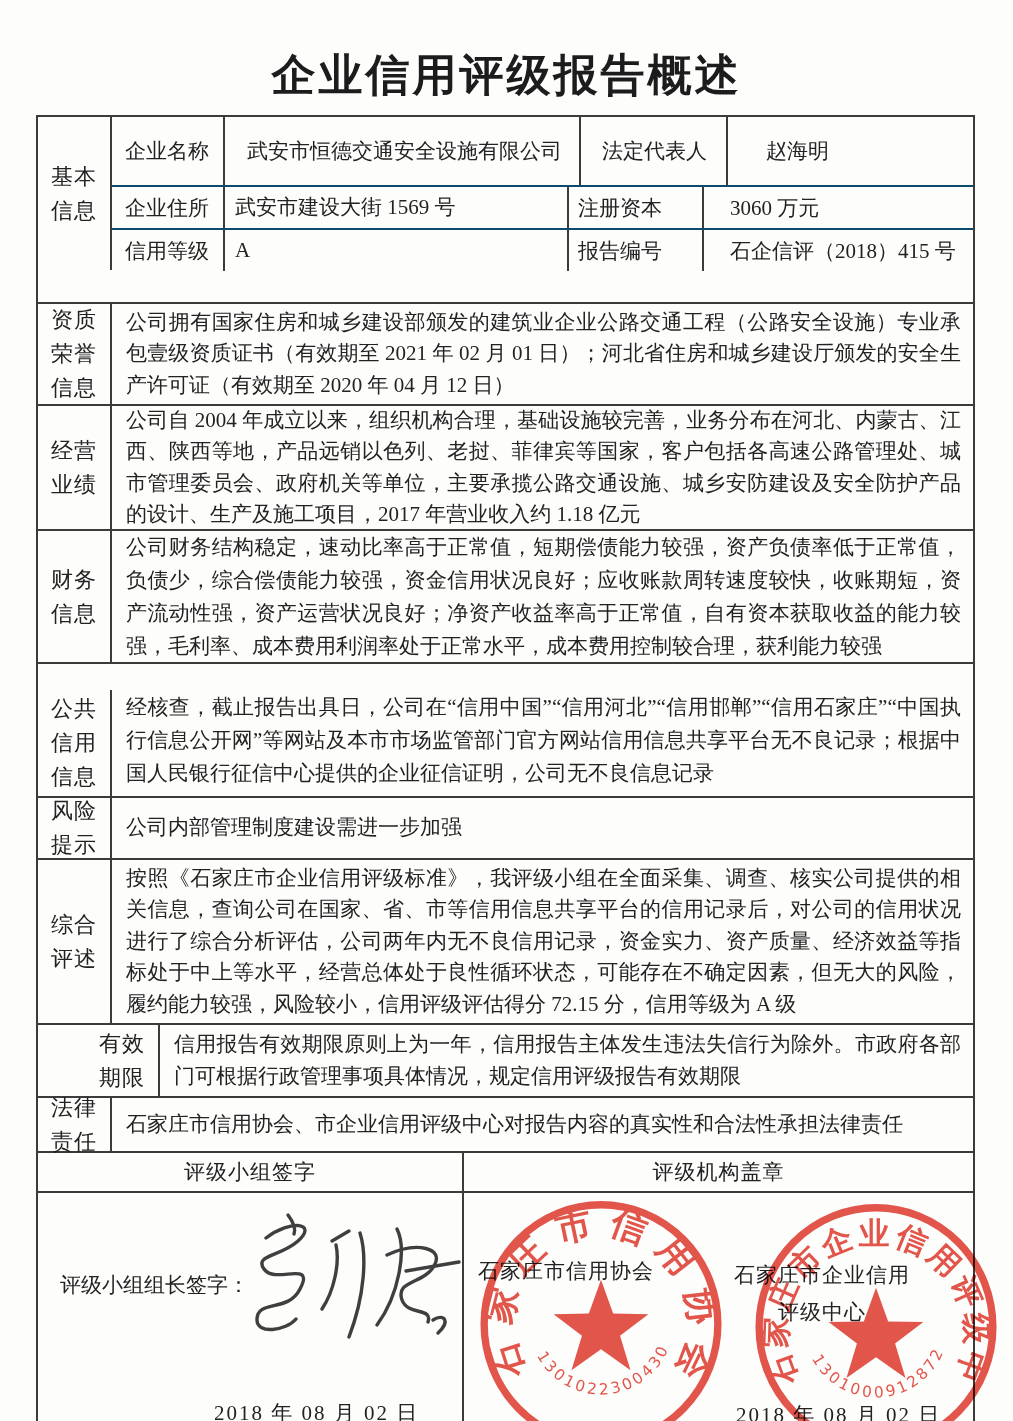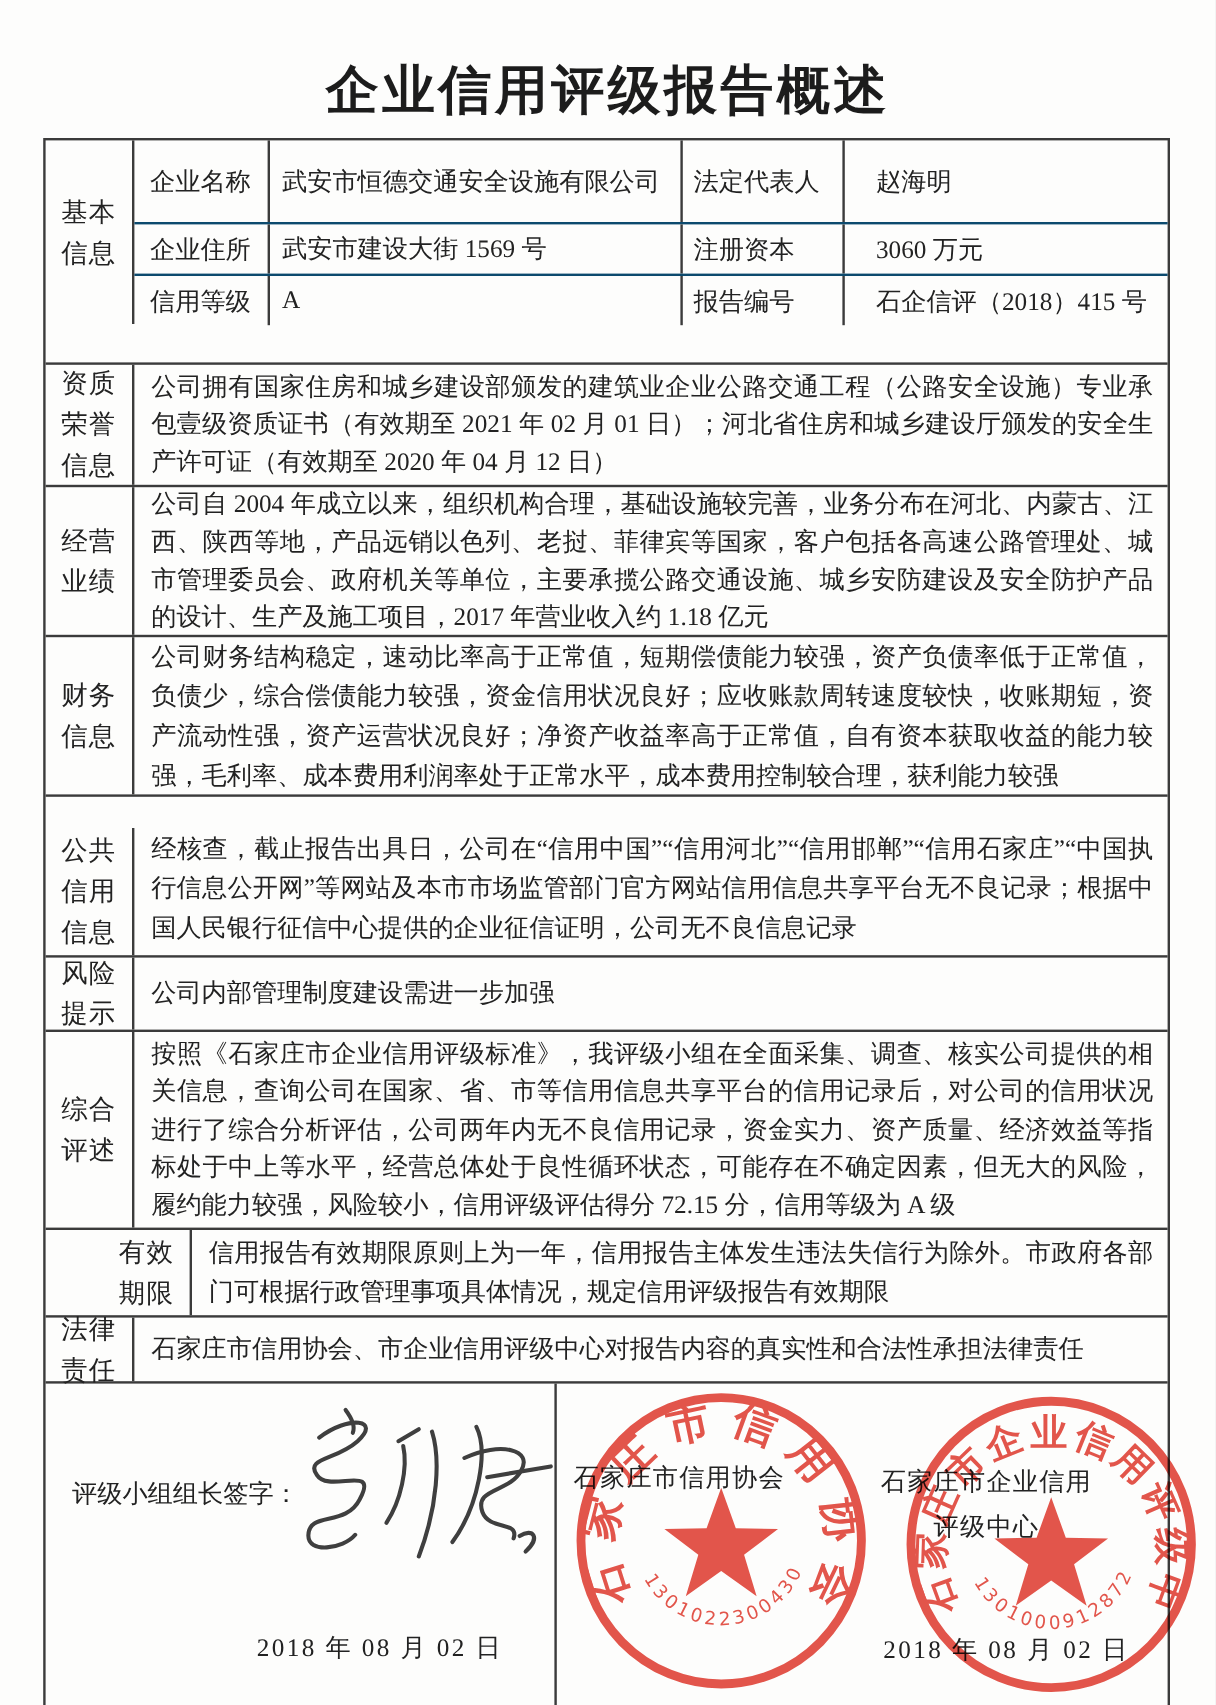--- a/index.html
+++ b/index.html
@@ -36,21 +36,21 @@
   }
   .cell-body {
     flex: 1 1 auto;
     display: flex; align-items: center;
     font-size: 21px; line-height: 31.5px;
     padding: 6px 12px 6px 14px;
   }
   .cell-body > div { width: 100%; text-align: justify; }
   .sub-col { flex: 1 1 auto; display: flex; flex-direction: column; }
   .sub-row { display: flex; border-top: 2px solid #0c4a6e; flex: 1 1 auto; }
-  .sub-row:first-child { border-top: none; }
+  .sub-row:first-child { border-top: none; gap: 12px; }
   .c-label {
     width: 113px; flex: 0 0 113px;
     display: flex; align-items: center;
     font-size: 21px; padding-left: 13px;
     border-right: 2px solid #3b3b3b;
   }
   .c-val {
     width: 344px; flex: 0 0 344px;
     display: flex; align-items: center;
     font-size: 21px; line-height: 33px;
@@ -178,20 +178,24 @@
         </div>
     </div>
 
     <div class="row h-legal">
       <div class="cell-a">法律责任</div>
       <div class="cell-body">
           <div style="text-align:left">石家庄市信用协会、市企业信用评级中心对报告内容的真实性和合法性承担法律责任</div>
         </div>
     </div>
 
+    <div class="row h-fhead">
+      <div class="f-left f-head">评级小组签字</div>
+      <div class="f-right f-head">评级机构盖章</div>
+    </div>
 
     <div class="row h-bottom">
 
       <div class="f-left">
         <span class="sig-label">评级小组组长签字：</span>
         <svg class="sig-svg" width="230" height="165" viewBox="0 0 230 165" fill="none" stroke="#3f3f3f" stroke-width="3.4" stroke-linecap="round">
           <path d="M52,14 C58,22 60,28 58,33"></path>
           <path d="M30,37 C55,18 82,22 62,40 C44,56 18,54 28,68 C38,84 80,58 64,88 C52,112 22,98 21,118 C20,134 50,130 60,118"></path>
           <path d="M100,44 C104,62 98,90 86,108"></path>
           <path d="M96,40 L113,30"></path>

